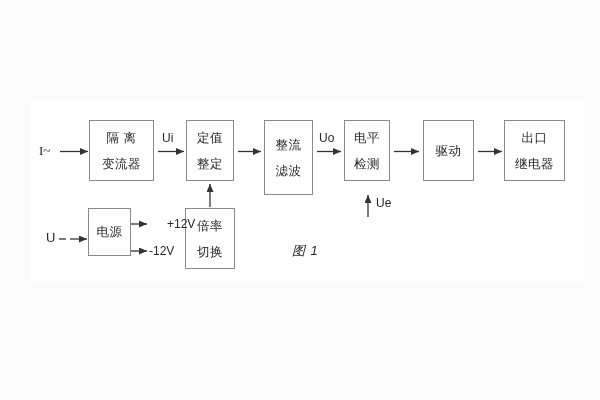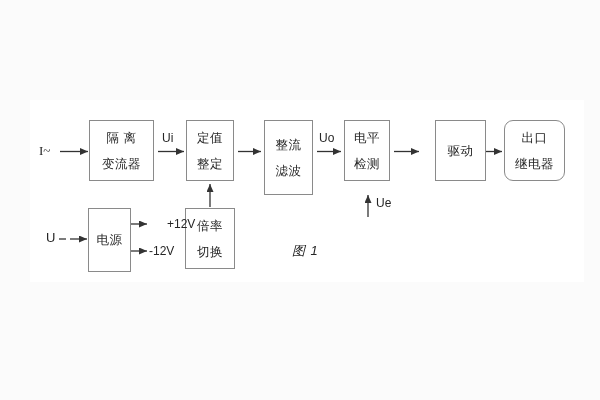--- a/index.html
+++ b/index.html
@@ -55,23 +55,23 @@
     white-space: pre;
   }
   .lbl-io { font-size: 13px; }
   .lbl-serif { font-family: "Liberation Serif", serif; }
   .caption { font-size: 13px; letter-spacing: 1px; }
   
   #b-isolation   { left: 89px;  top: 120px; width: 65px; height: 61px; }
   #b-setting     { left: 186px; top: 120px; width: 48px; height: 61px; }
   #b-rectifier   { left: 264px; top: 120px; width: 49px; height: 75px; }
   #b-level       { left: 344px; top: 120px; width: 46px; height: 61px; }
-  #b-driver      { left: 435px; top: 120px; width: 51px; height: 61px; }
-  #b-relay       { left: 504px; top: 120px; width: 61px; height: 61px; border-radius: 9px; }
-  #b-power       { left: 88px;  top: 208px; width: 43px; height: 64px; }
+  #b-driver      { left: 423px; top: 120px; width: 51px; height: 61px; }
+  #b-relay       { left: 504px; top: 120px; width: 61px; height: 61px; }
+  #b-power       { left: 88px;  top: 208px; width: 43px; height: 48px; }
   #b-ratio       { left: 185px; top: 208px; width: 50px; height: 61px; }
   #b-reference   { left: 333px; top: 219px; width: 79px; height: 38px; }
 </style>
 </head>
 <body>
 
 <div class="stage">
   <div class="canvas"></div>
 
   <svg class="wires" viewBox="0 0 600 400" xmlns="http://www.w3.org/2000/svg">

